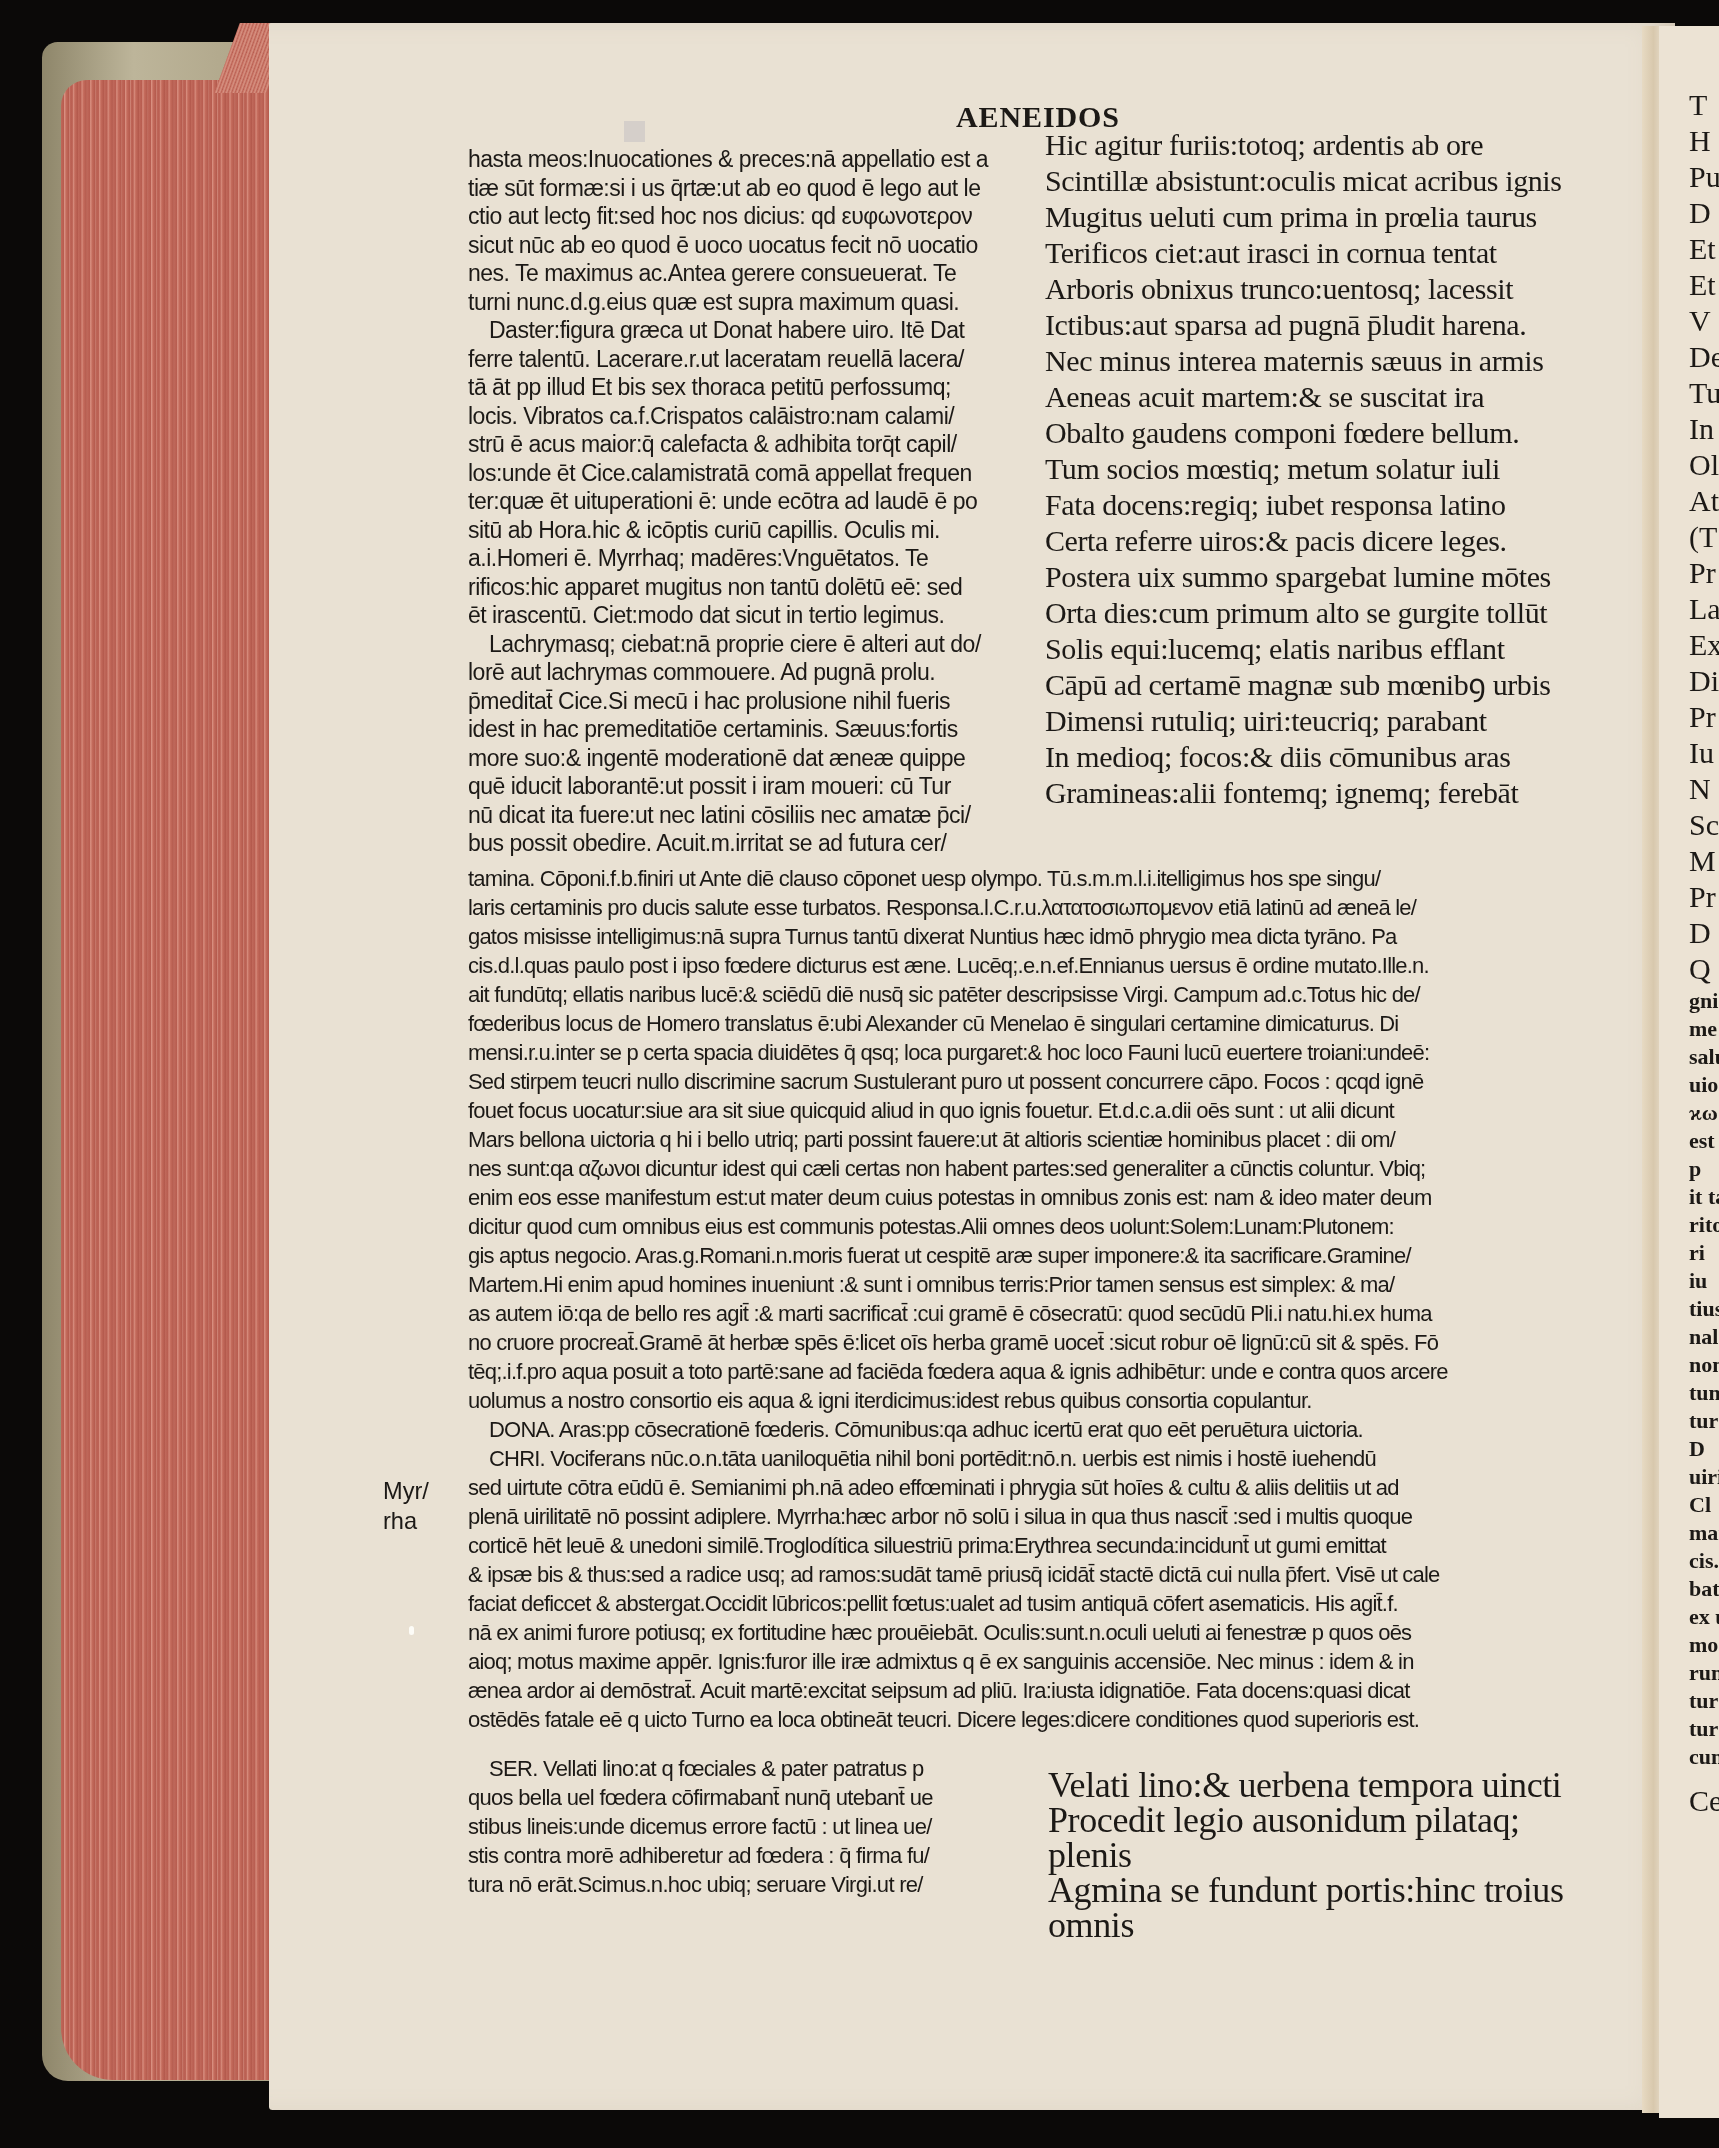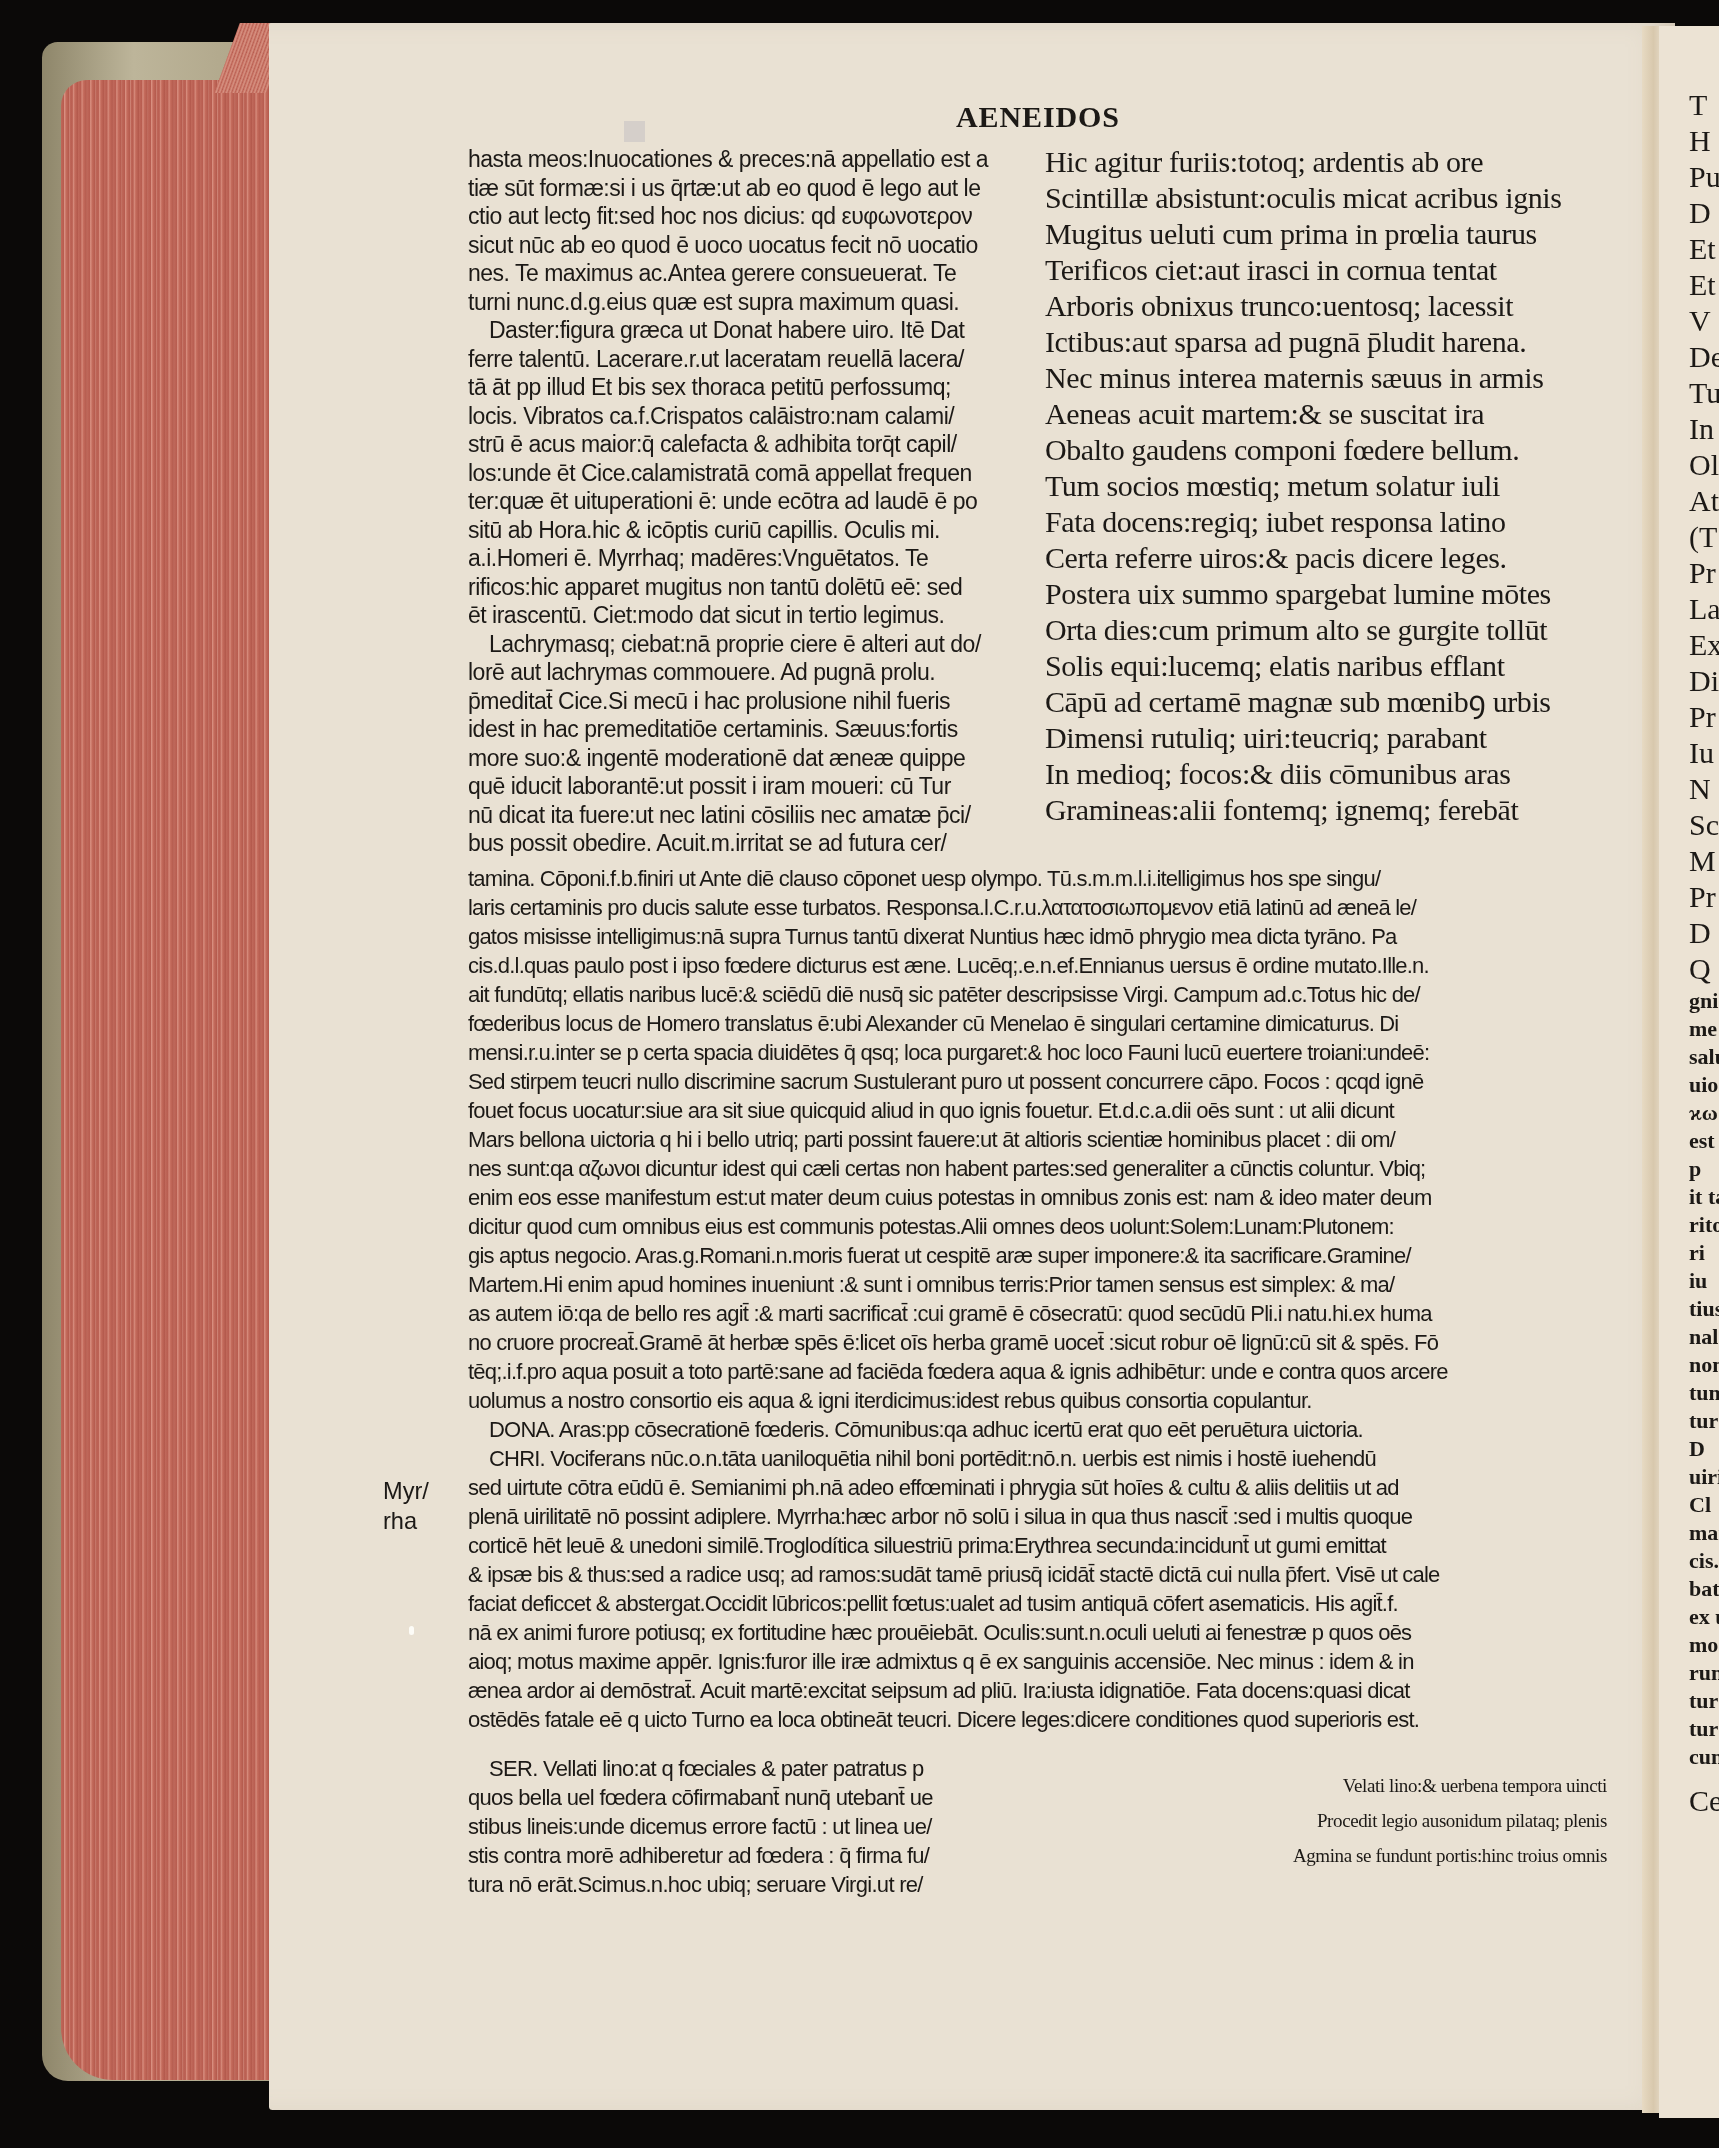--- a/index.html
+++ b/index.html
@@ -43,39 +43,38 @@
     color:#1d1a17; font-weight:bold;
   }
   .ink { color:#1c1916; }
   .commentary {
     position:absolute; left:468px; top:145px; width:572px;
     font-family:"Liberation Sans", sans-serif; font-size:23px; line-height:28.5px;
     letter-spacing:-0.5px;
   }
   .commentary .line, .wide .line, .verse .line, .commentary-bottom .line { white-space:nowrap; overflow:hidden; }
   .verse {
-    position:absolute; left:1045px; top:144px; width:559px;
+    position:absolute; left:1045px; top:127px; width:559px;
     font-family:"Liberation Serif", serif; font-size:30px; line-height:36px;
     letter-spacing:-0.4px;
   }
   .wide {
     position:absolute; left:468px; top:864px; width:1123px;
     font-family:"Liberation Sans", sans-serif; font-size:22px; line-height:29px;
     letter-spacing:-0.8px;
   }
   .commentary-bottom {
     position:absolute; left:468px; top:1754px; width:559px;
     font-family:"Liberation Sans", sans-serif; font-size:22px; line-height:29px;
     letter-spacing:-0.7px;
   }
   .verse-bottom {
     position:absolute; left:1048px; top:1768px; width:559px;
-    font-family:"Liberation Serif", serif; font-size:19px; line-height:35px;
+    font-family:"Liberation Serif", serif; font-size:36px; line-height:35px;
     letter-spacing:-0.4px;
-    text-align:right;
   }
   .indent { padding-left:21px; }
   .marginal {
     position:absolute; left:383px; top:1476px;
     font-family:"Liberation Sans", sans-serif; font-size:23.6px; line-height:30px;
     color:#1c1916;
   }
   .facing-text {
     position:absolute; left:30px; top:61px;
     font-family:"Liberation Serif", serif; color:#1c1916;

